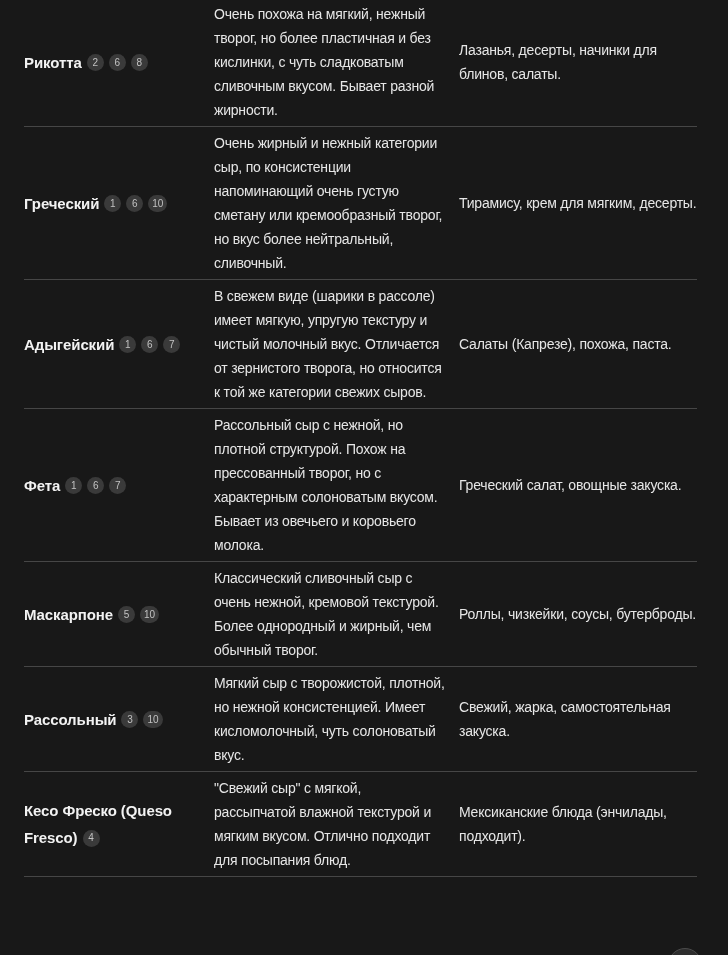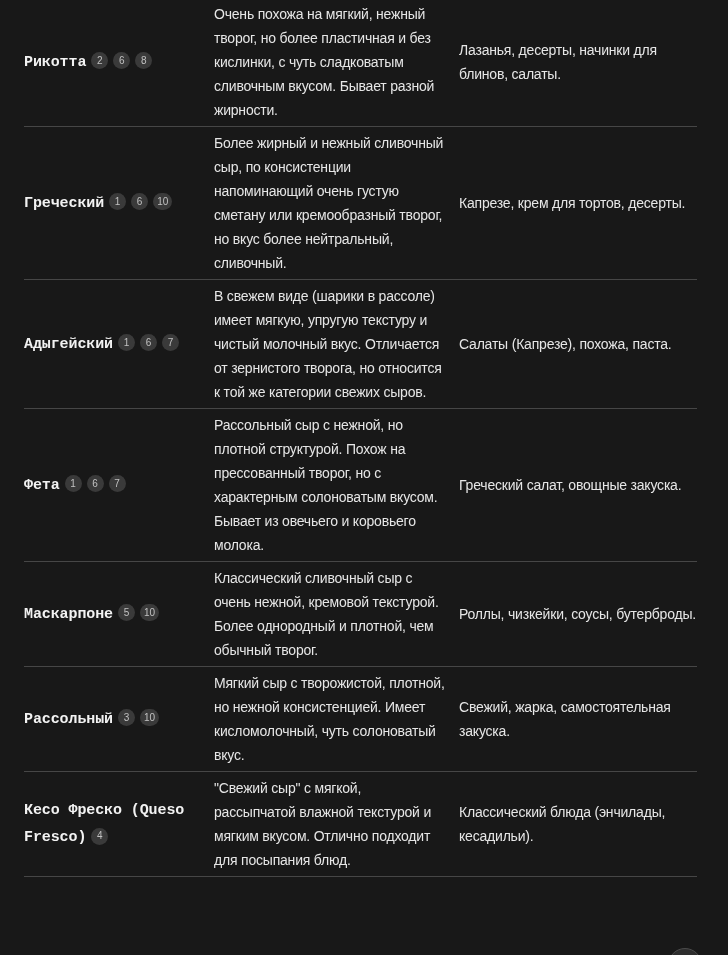--- a/index.html
+++ b/index.html
@@ -40,21 +40,20 @@
     color: #e6e6e6;
     font-weight: 400;
   }
   td.uses-cell { padding-right: 0; }
   .cheese-name {
     font-weight: 700;
     font-size: 15px;
     line-height: 27px;
     color: #f2f2f2;
     letter-spacing: -0.1px;
-    font-family: Liberation Mono, monospace;
   }
   .badge {
     display: inline-flex;
     align-items: center;
     justify-content: center;
     min-width: 17px;
     height: 17px;
     padding: 0 4px;
     box-sizing: border-box;
     margin-left: 5px;
@@ -103,22 +102,22 @@
             <span class="cheese-name">Рикотта</span><span class="badge">2</span><span class="badge">6</span><span class="badge">8</span>
           </td>
           <td class="desc-cell">Очень похожа на мягкий, нежный творог, но более пластичная и без кислинки, с чуть сладковатым сливочным вкусом. Бывает разной жирности.</td>
           <td class="uses-cell">Лазанья, десерты, начинки для блинов, салаты.</td>
         </tr>
 
         <tr class="cheese-row">
           <td class="name-cell">
             <span class="cheese-name">Греческий</span><span class="badge">1</span><span class="badge">6</span><span class="badge">10</span>
           </td>
-          <td class="desc-cell">Более жирный и нежный сливочный сыр, по консистенции напоминающий очень густую сметану или кремообразный творог, но вкус более нейтральный, сливочный.</td>
-          <td class="uses-cell">Капрезе, крем для тортов, десерты.</td>
+          <td class="desc-cell">Очень жирный и нежный категории сыр, по консистенции напоминающий очень густую сметану или кремообразный творог, но вкус более нейтральный, сливочный.</td>
+          <td class="uses-cell">Тирамису, крем для мягким, десерты.</td>
         </tr>
 
         <tr class="cheese-row">
           <td class="name-cell">
             <span class="cheese-name">Адыгейский</span><span class="badge">1</span><span class="badge">6</span><span class="badge">7</span>
           </td>
           <td class="desc-cell">В свежем виде (шарики в рассоле) имеет мягкую, упругую текстуру и чистый молочный вкус. Отличается от зернистого творога, но относится к той же категории свежих сыров.</td>
           <td class="uses-cell">Салаты (Капрезе), похожа, паста.</td>
         </tr>
 
@@ -127,38 +126,38 @@
             <span class="cheese-name">Фета</span><span class="badge">1</span><span class="badge">6</span><span class="badge">7</span>
           </td>
           <td class="desc-cell">Рассольный сыр с нежной, но плотной структурой. Похож на прессованный творог, но с характерным солоноватым вкусом. Бывает из овечьего и коровьего молока.</td>
           <td class="uses-cell">Греческий салат, овощные закуска.</td>
         </tr>
 
         <tr class="cheese-row">
           <td class="name-cell">
             <span class="cheese-name">Маскарпоне</span><span class="badge">5</span><span class="badge">10</span>
           </td>
-          <td class="desc-cell">Классический сливочный сыр с очень нежной, кремовой текстурой. Более однородный и плотной, чем обычный творог.</td>
+          <td class="desc-cell">Классический сливочный сыр с очень нежной, кремовой текстурой. Более однородный и жирный, чем обычный творог.</td>
           <td class="uses-cell">Роллы, чизкейки, соусы, бутерброды.</td>
         </tr>
 
         <tr class="cheese-row">
           <td class="name-cell">
             <span class="cheese-name">Рассольный</span><span class="badge">3</span><span class="badge">10</span>
           </td>
           <td class="desc-cell">Мягкий сыр с творожистой, плотной, но нежной консистенцией. Имеет кисломолочный, чуть солоноватый вкус.</td>
           <td class="uses-cell">Свежий, жарка, самостоятельная закуска.</td>
         </tr>
 
         <tr class="cheese-row">
           <td class="name-cell">
             <span class="cheese-name">Кесо Фреско (Queso Fresco)</span><span class="badge">4</span>
           </td>
           <td class="desc-cell">"Свежий сыр" с мягкой, рассыпчатой влажной текстурой и мягким вкусом. Отлично подходит для посыпания блюд.</td>
-          <td class="uses-cell">Классический блюда (энчилады, кесадильи).</td>
+          <td class="uses-cell">Мексиканские блюда (энчилады, подходит).</td>
         </tr>
 
       </tbody>
     </table>
   </div>
 
   <div class="scroll-btn">
     
   </div>
 </div>

